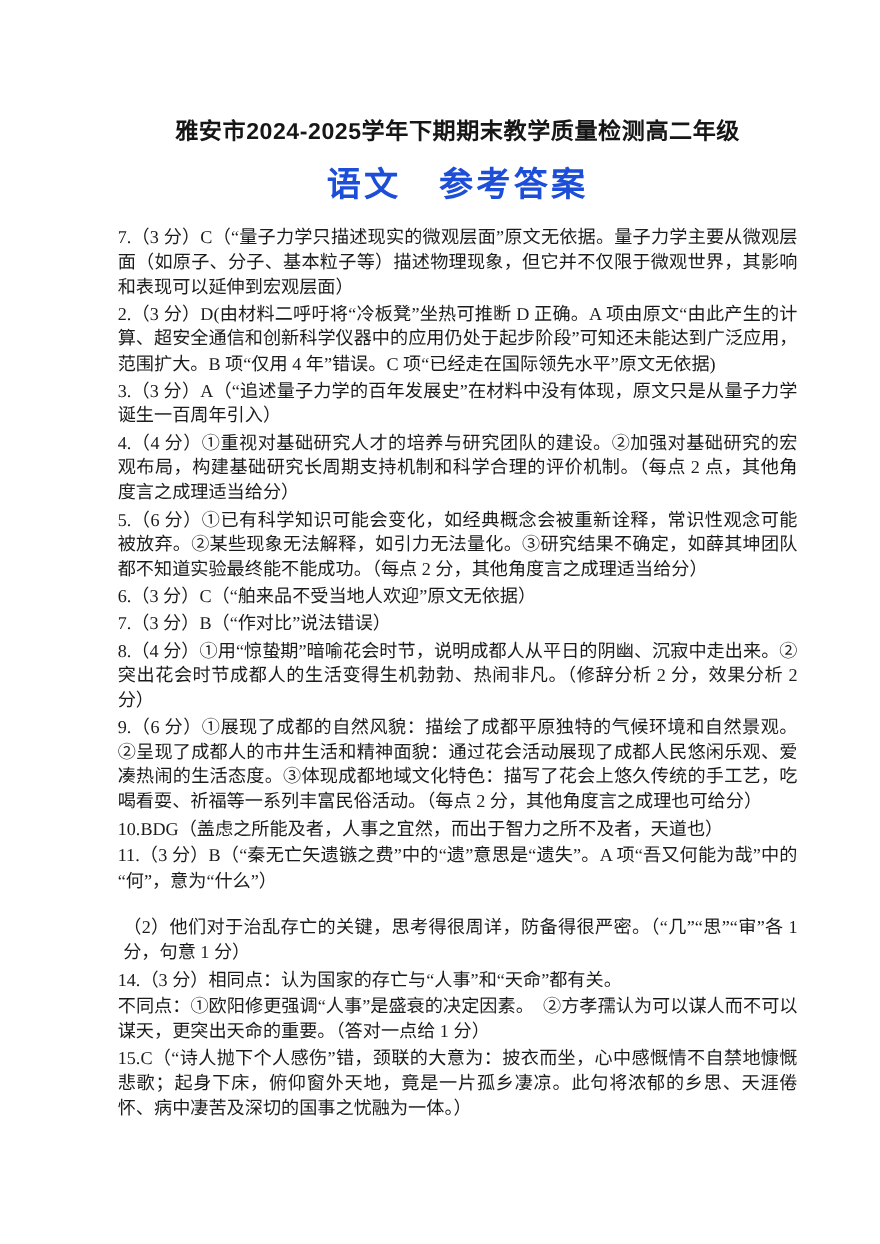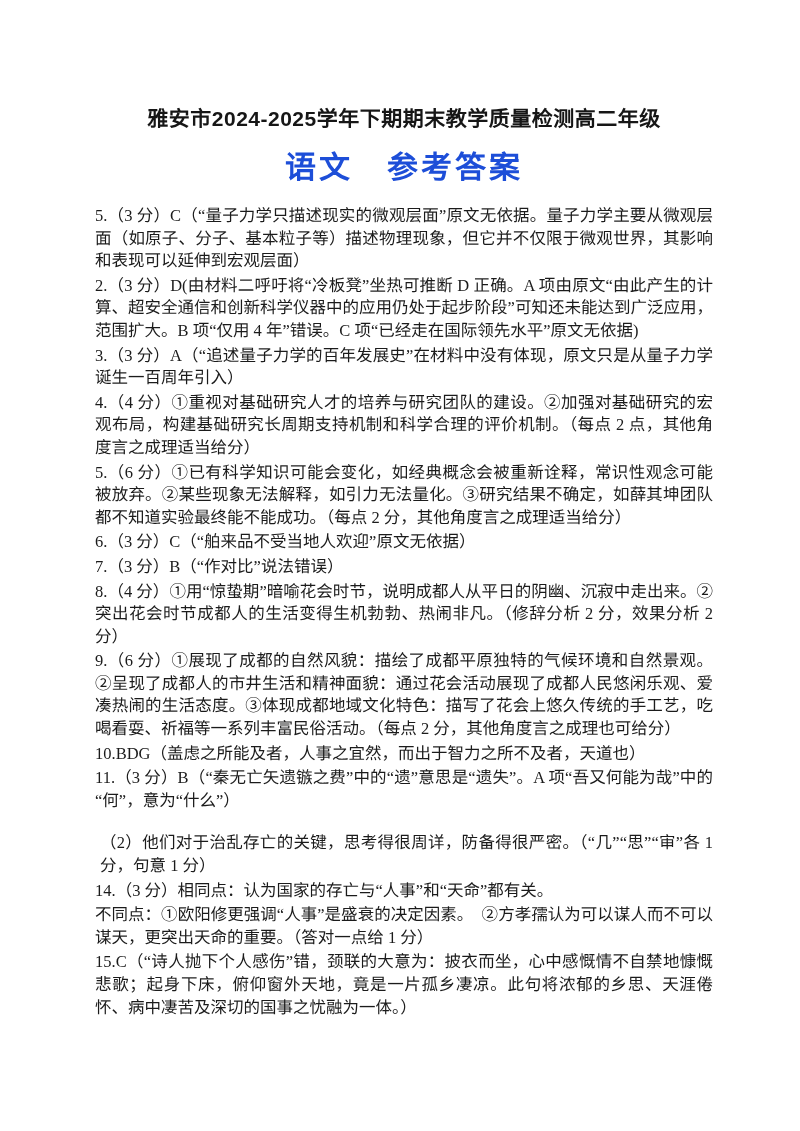--- a/index.html
+++ b/index.html
@@ -11,21 +11,21 @@
     position: relative;
     width: 800px;
     height: 1131px;
     background: #ffffff;
     overflow: hidden;
     font-family: "Liberation Serif", "DejaVu Serif", serif;
     color: #1b1b1b;
   }
   .content {
     position: absolute;
-    left: 95px;
+    left: 107px;
     top: 102px;
     width: 618px;
   }
   .doc-title {
     margin: 0;
     text-align: center;
     font-family: "Liberation Sans", "DejaVu Sans", sans-serif;
     font-size: 21px;
     font-weight: 700;
     letter-spacing: 0.5px;
@@ -59,21 +59,21 @@
   }
 </style>
 </head>
 <body>
 
 <div class="page">
   <div class="content">
     <h1 class="doc-title">雅安市2024-2025学年下期期末教学质量检测高二年级</h1>
     <h2 class="doc-subtitle">语文　参考答案</h2>
     <div class="answers" id="answers-list">
-        <p>5.（3 分）C（“量子力学只描述现实的微观层面”原文无依据。量子力学主要从微观层面（如原子、分子、基本粒子等）描述物理现象，但它并不仅限于微观世界，其影响和表现可以延伸到宏观层面）</p>
+        <p>7.（3 分）C（“量子力学只描述现实的微观层面”原文无依据。量子力学主要从微观层面（如原子、分子、基本粒子等）描述物理现象，但它并不仅限于微观世界，其影响和表现可以延伸到宏观层面）</p>
         <p>2.（3 分）D(由材料二呼吁将“冷板凳”坐热可推断 D 正确。A 项由原文“由此产生的计算、超安全通信和创新科学仪器中的应用仍处于起步阶段”可知还未能达到广泛应用，范围扩大。B 项“仅用 4 年”错误。C 项“已经走在国际领先水平”原文无依据)</p>
         <p>3.（3 分）A（“追述量子力学的百年发展史”在材料中没有体现，原文只是从量子力学诞生一百周年引入）</p>
         <p>4.（4 分）①重视对基础研究人才的培养与研究团队的建设。②加强对基础研究的宏观布局，构建基础研究长周期支持机制和科学合理的评价机制。（每点 2 点，其他角度言之成理适当给分）</p>
         <p>5.（6 分）①已有科学知识可能会变化，如经典概念会被重新诠释，常识性观念可能被放弃。②某些现象无法解释，如引力无法量化。③研究结果不确定，如薛其坤团队都不知道实验最终能不能成功。（每点 2 分，其他角度言之成理适当给分）</p>
         <p>6.（3 分）C（“舶来品不受当地人欢迎”原文无依据）</p>
         <p>7.（3 分）B（“作对比”说法错误）</p>
         <p>8.（4 分）①用“惊蛰期”暗喻花会时节，说明成都人从平日的阴幽、沉寂中走出来。②突出花会时节成都人的生活变得生机勃勃、热闹非凡。（修辞分析 2 分，效果分析 2 分）</p>
         <p>9.（6 分）①展现了成都的自然风貌：描绘了成都平原独特的气候环境和自然景观。②呈现了成都人的市井生活和精神面貌：通过花会活动展现了成都人民悠闲乐观、爱凑热闹的生活态度。③体现成都地域文化特色：描写了花会上悠久传统的手工艺，吃喝看耍、祈福等一系列丰富民俗活动。（每点 2 分，其他角度言之成理也可给分）</p>
         <p>10.BDG（盖虑之所能及者，人事之宜然，而出于智力之所不及者，天道也）</p>
         <p>11.（3 分）B（“秦无亡矢遗镞之费”中的“遗”意思是“遗失”。A 项“吾又何能为哉”中的“何”，意为“什么”）</p>

